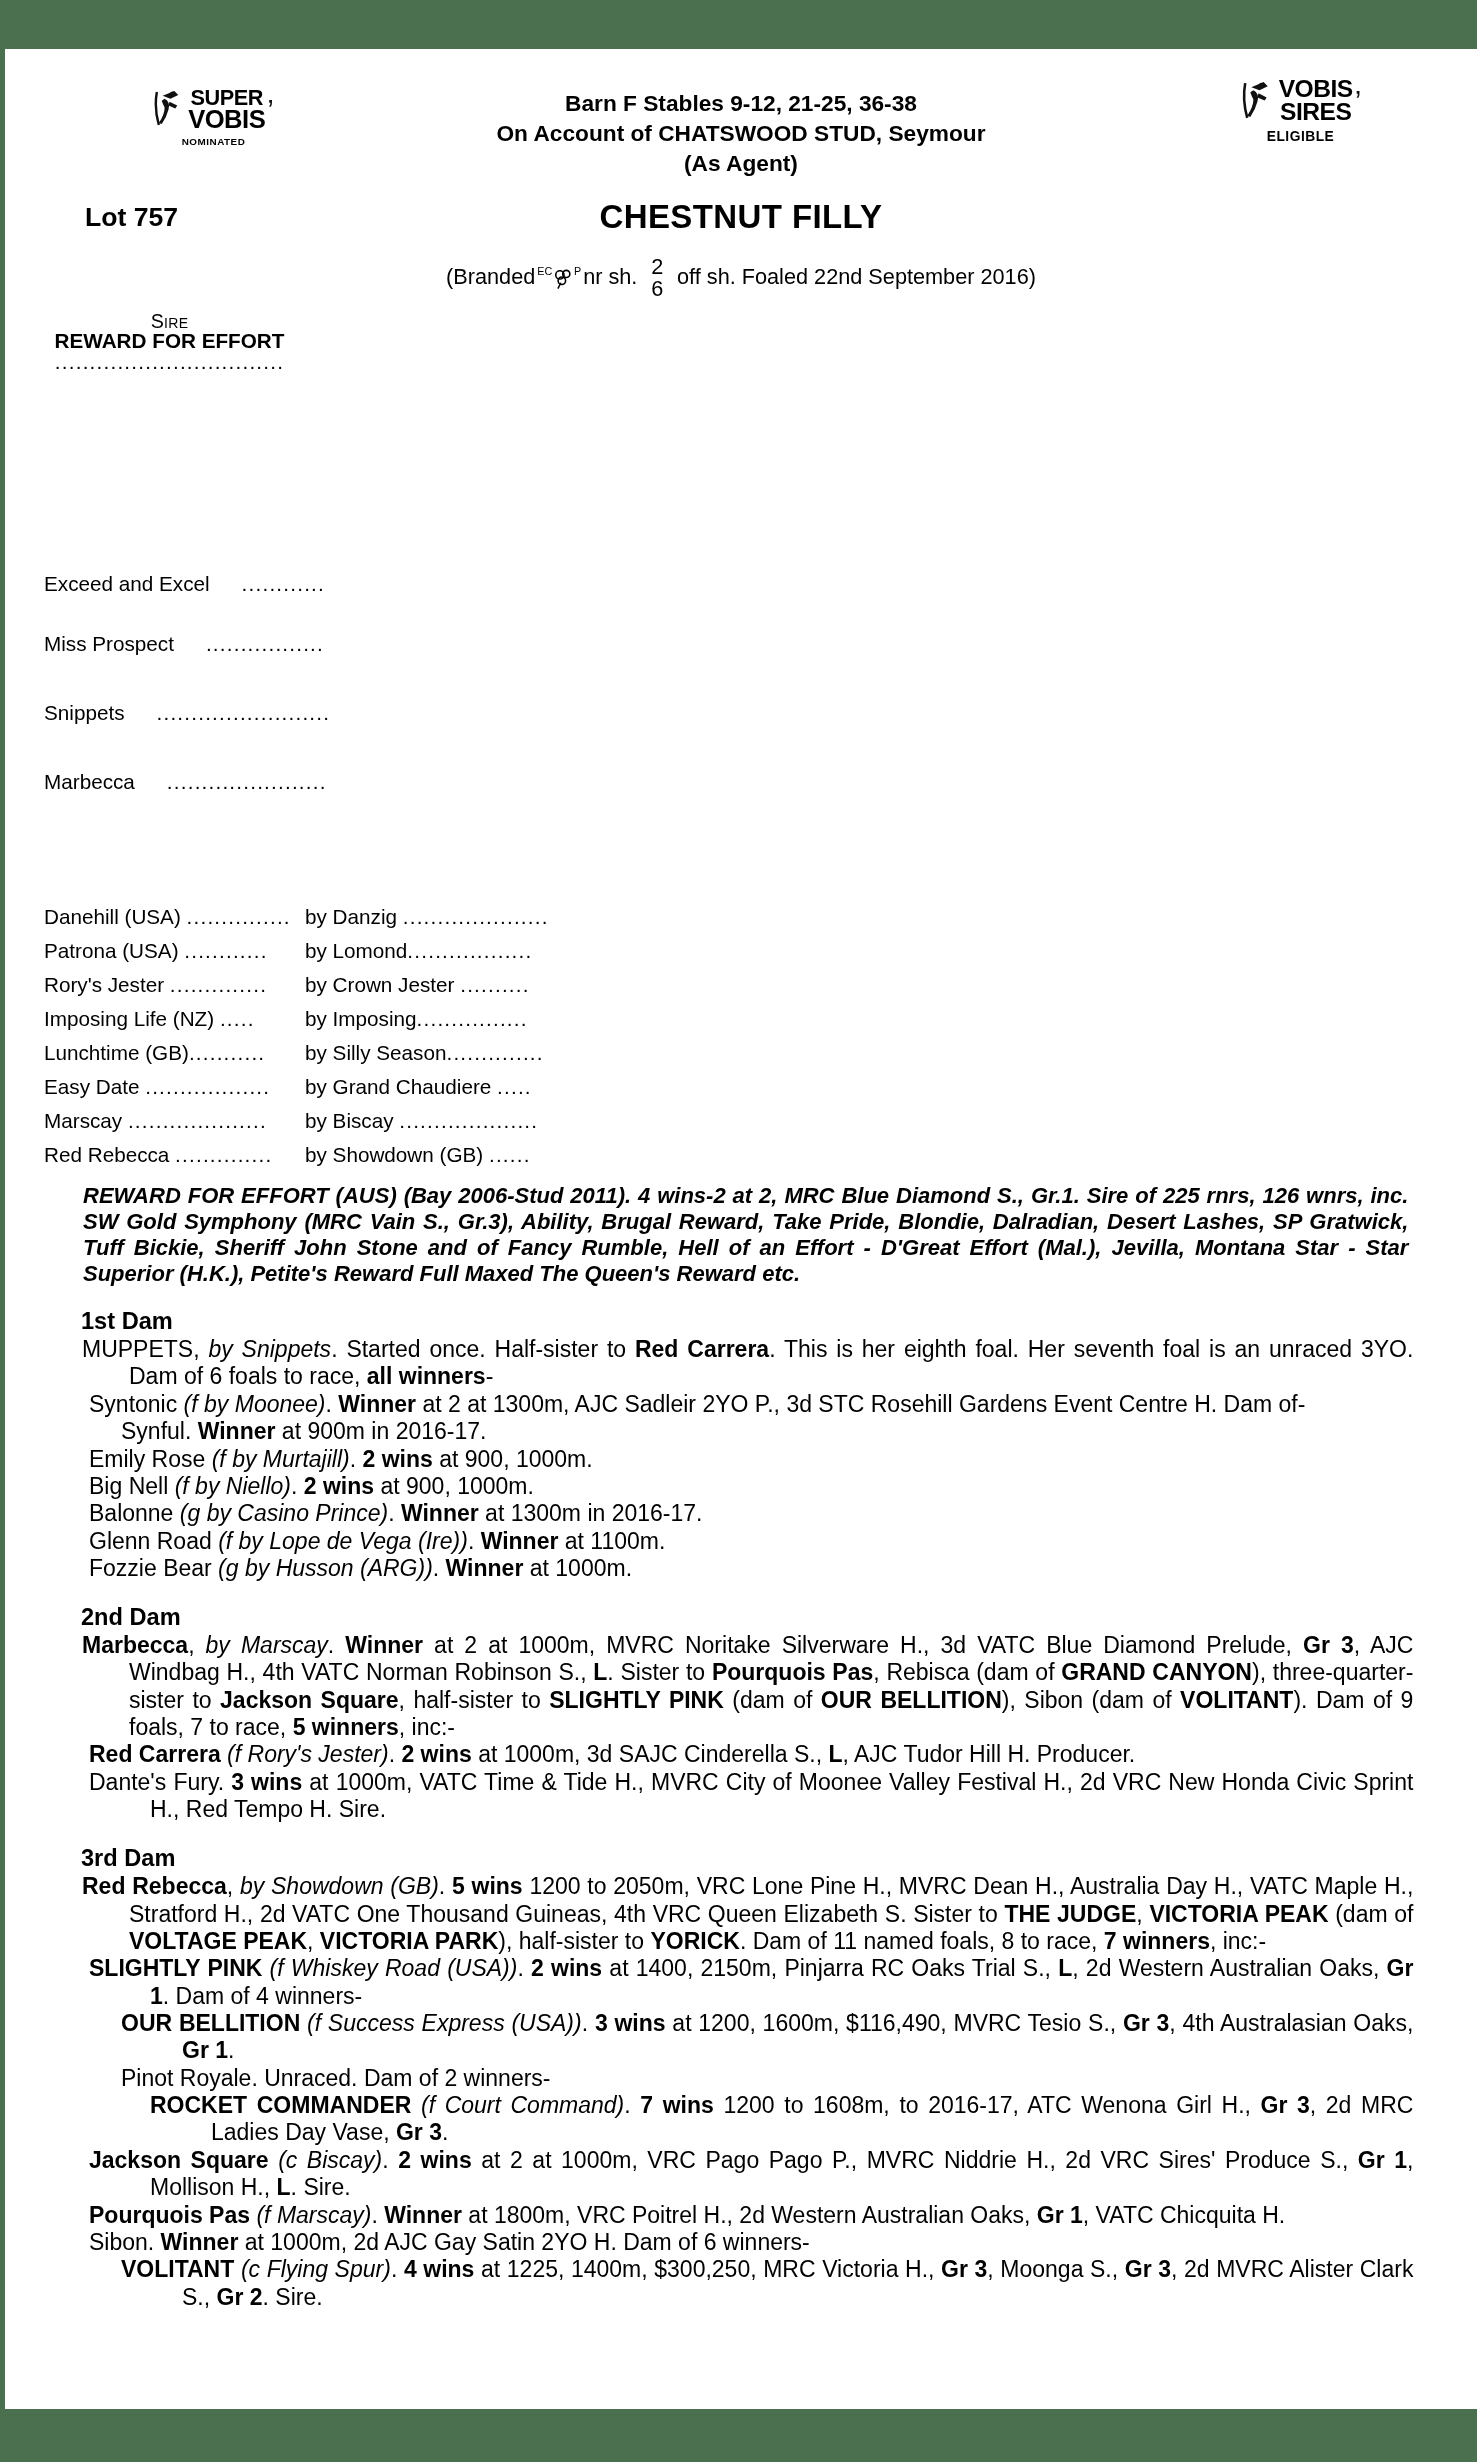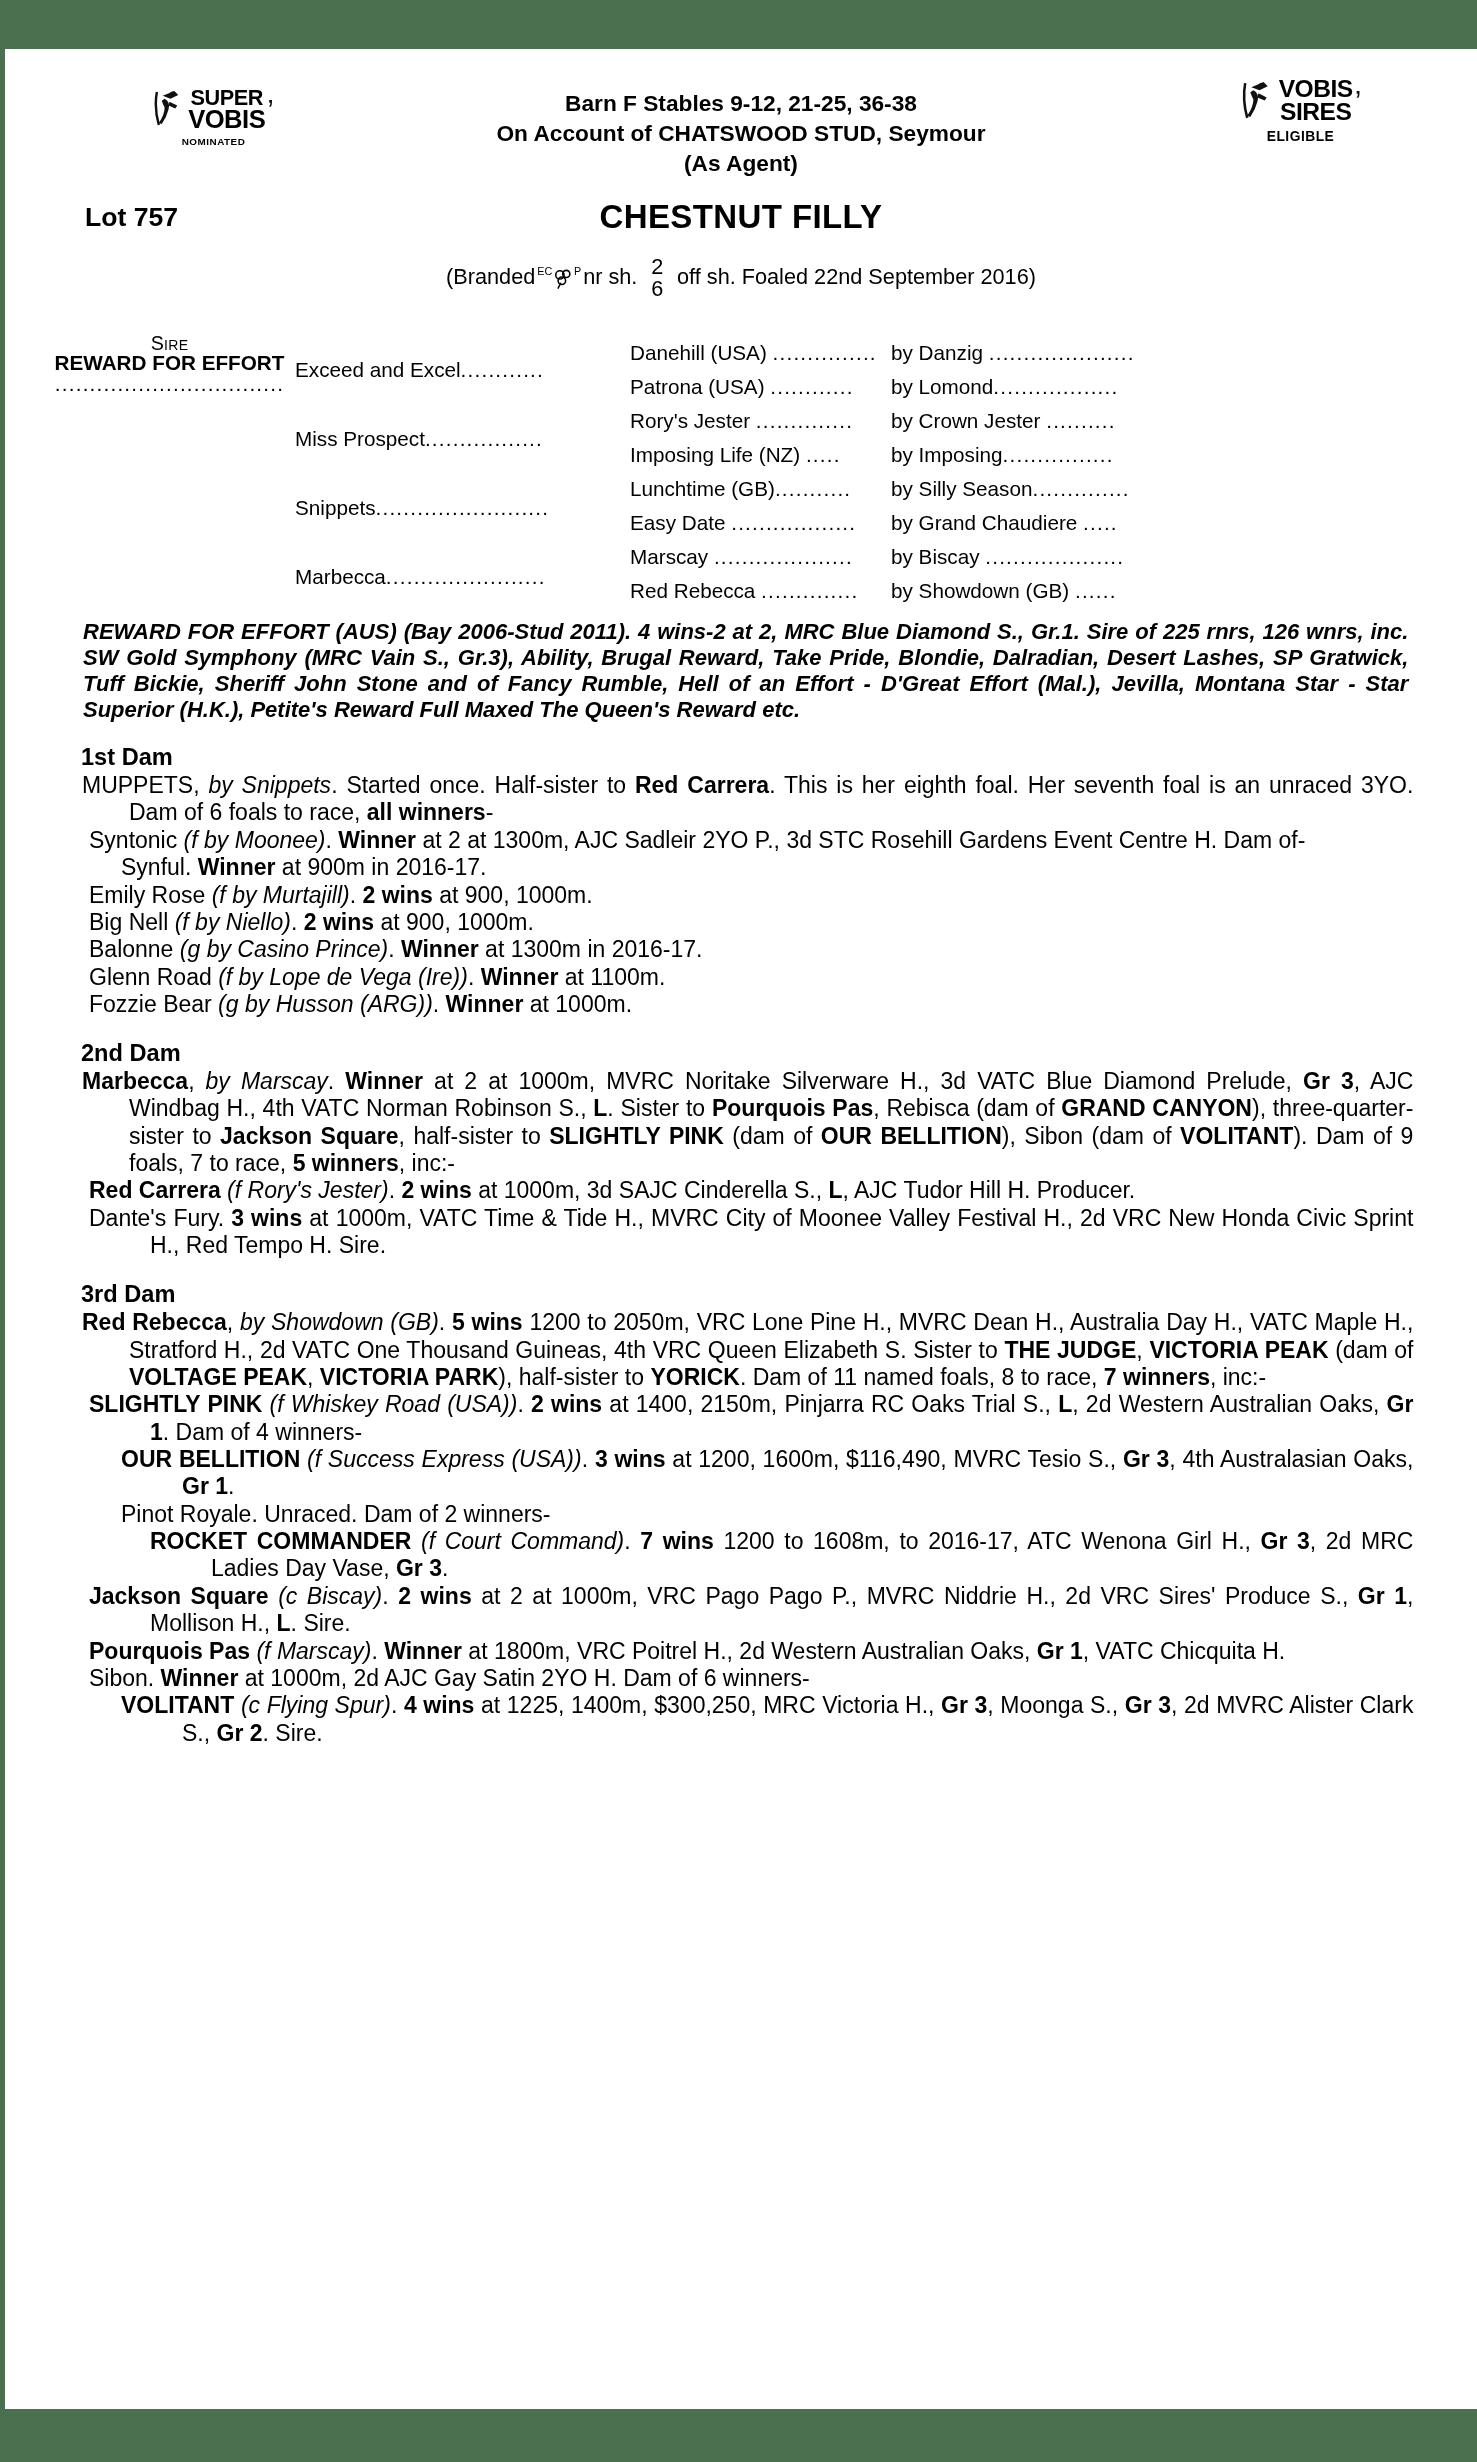--- a/index.html
+++ b/index.html
@@ -123,41 +123,42 @@
     align-items: center;
     line-height: 1.02;
     font-size: 21.7px;
     margin: 0 13.8px;
     position: relative;
     top: 1px;
   }
 
   
   .ped {
-    margin-top: 28px;
+    margin-top: 6px;
     display: flex;
     font-size: 20.7px;
     line-height: 1.0;
+    flex-direction: column;
   }
   .ped-col-a { width: 251px; flex: 0 0 251px; padding-top: 3.9px; }
   .ped-col-b { width: 335px; flex: 0 0 335px; }
   .ped-col-c { flex: 1 1 auto; }
 
   .smallcaps {
     font-variant: small-caps;
     font-size: 19.7px;
     text-align: center;
     letter-spacing: 0.3px;
   }
   .ped-name-bold { font-weight: bold; font-size: 20.7px; }
   .dots-fill { letter-spacing: 1.2px; }
   .ped-a-block { text-align: center; }
   .ped-year { text-align: center; font-size: 20.7px; padding-left: 7.9px;}
 
-  .b-row { height: 34px; display: flex; align-items: flex-end; }
+  .b-row { height: 34px; display: flex; align-items: center; gap: 32px; }
   .b-row span { white-space: nowrap; }
 
   .c-rows { }
   .c-row {
     height: 34px;
     display: flex;
     align-items: flex-end;
     white-space: nowrap;
     font-size: 20.7px;
   }

